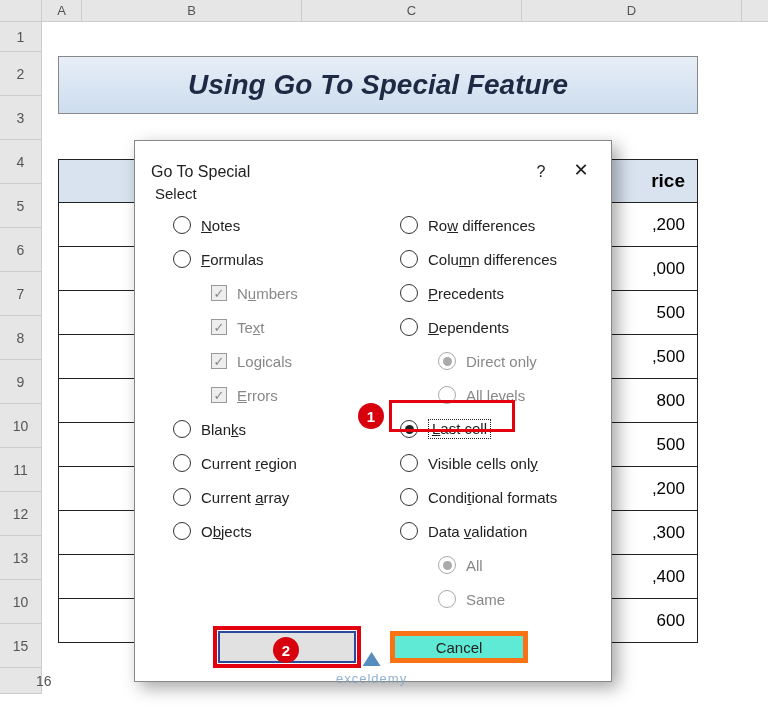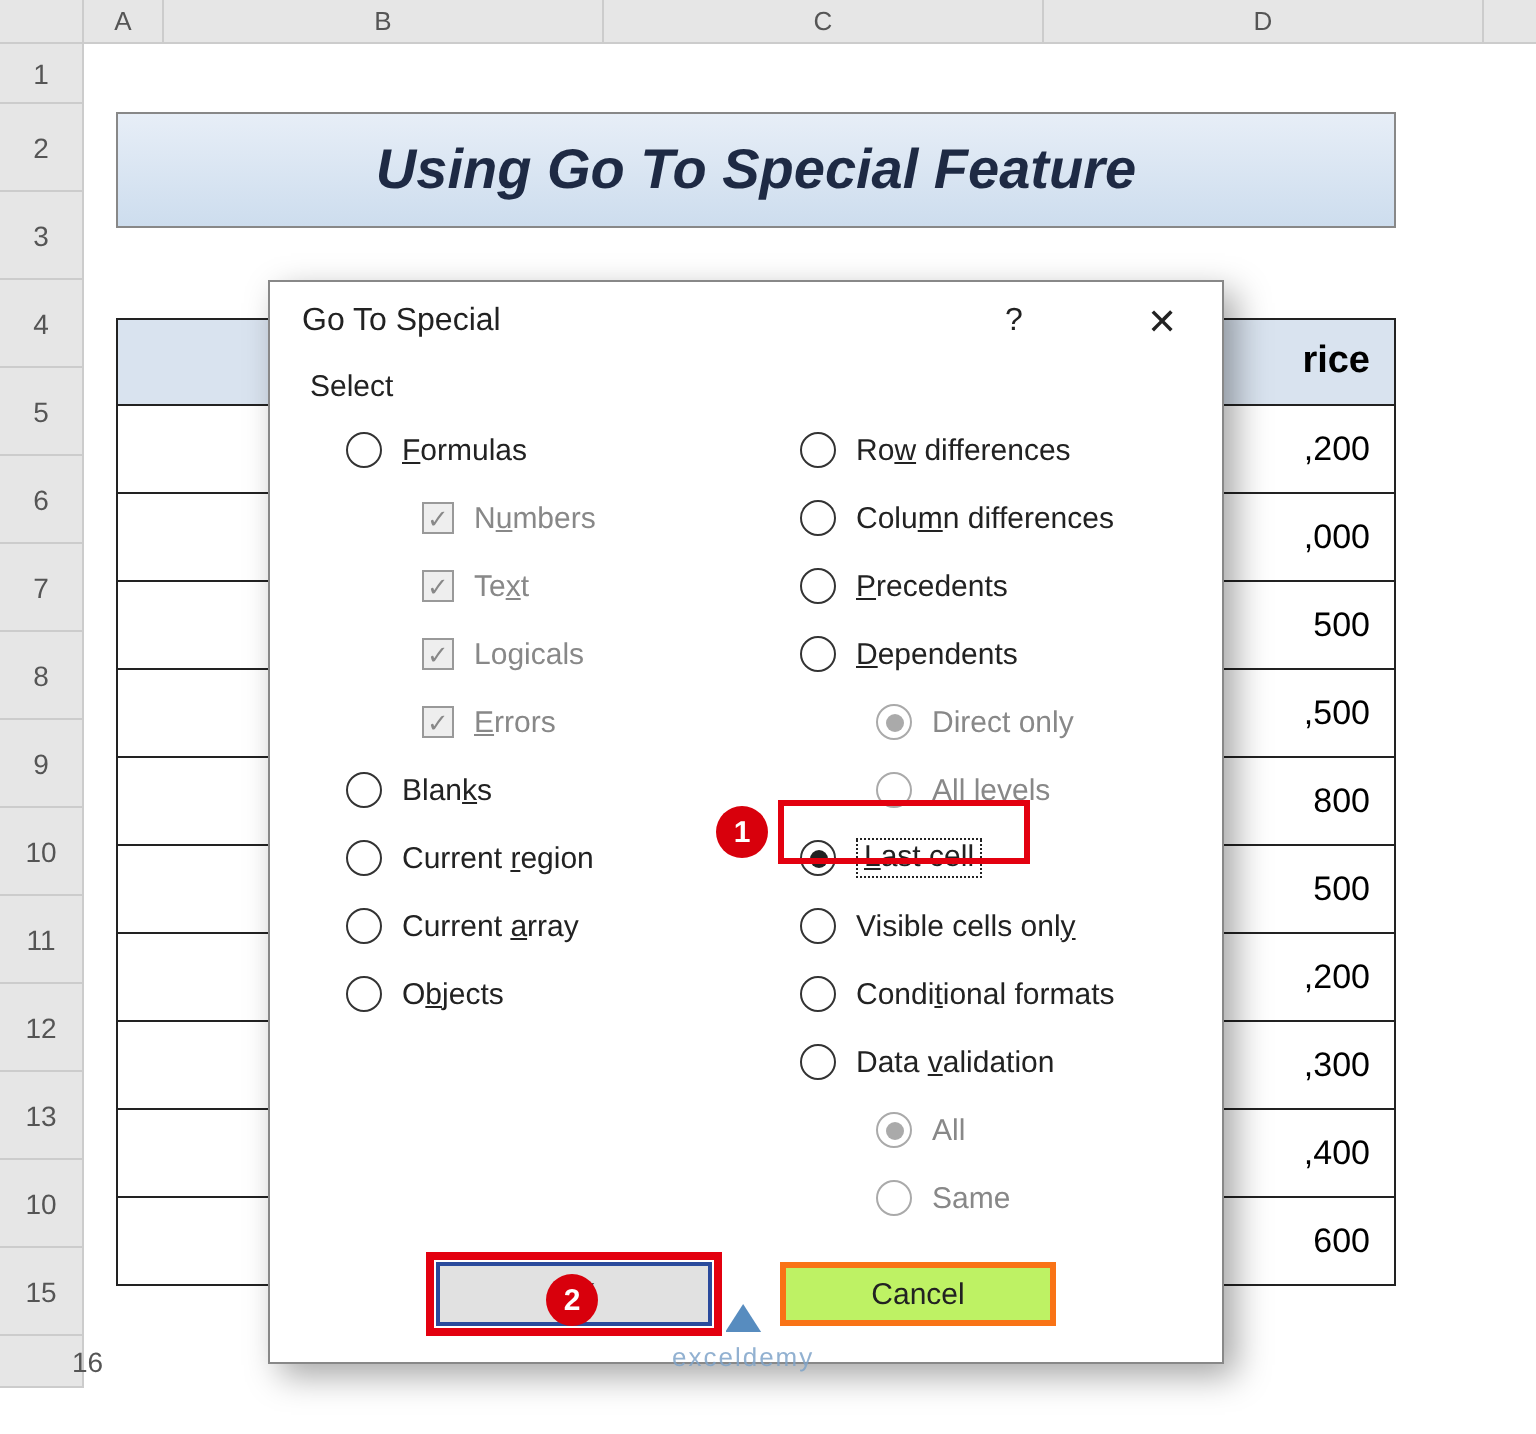--- a/index.html
+++ b/index.html
@@ -92,25 +92,24 @@
   .dialog {
     position:absolute;
     left:134px; top:140px;
     width:478px; height:542px;
     background:#fff;
     border:1px solid #888;
     box-shadow: 6px 6px 16px rgba(0,0,0,0.35);
   }
   .dlg-title {
     height:40px;
-    display:flex; align-items:center;
+    display:flex; align-items:flex-end;
     padding:0 10px 0 16px;
     font-size:16px;
     color:#222;
-    gap:34px;
   }
   .dlg-title .spacer{flex:1;}
   .dlg-title .help, .dlg-title .close {
     width:40px; text-align:center; font-size:16px; color:#222;
     cursor:pointer;
   }
   .dlg-title .close { font-size:18px; }
   .dlg-body { padding: 4px 20px 0 20px; }
   .dlg-select { font-size:15px; color:#222; margin-bottom:6px;}
   .cols { display:flex; gap: 18px; margin-top:4px;}
@@ -148,21 +147,21 @@
   }
   .badge1 { left:358px; top:403px;}
   .dlg-buttons {
     position:absolute;
     left:0; right:0; bottom:18px;
     display:flex; justify-content:center; gap:34px;
     padding: 0 20px;
   }
   .btn {
     width:138px; height:32px;
-    border:3px solid #f97316; background:#bef264;
+    border:5px solid #f97316; background:#5eead4;
     font-size:15px; color:#222;
     display:flex; align-items:center; justify-content:center;
     cursor:pointer;
   }
   .btn.ok { border:2px solid #2a4a9c; background:#e1e1e1;}
   .okwrap { position:relative; }
   .okbox {
     position:absolute; left:-5px; top:-5px; right:-5px; bottom:-5px;
     border:4px solid #e3000f;
     pointer-events:none;
@@ -283,20 +282,24 @@
     <span class="spacer"></span>
     <span class="help">?</span>
     <span class="close">✕</span>
   </div>
   <div class="dlg-body">
     <div class="dlg-select">Select</div>
     <div class="cols">
       <div class="col">
         <div class="opt">
             <span class="radio"></span>
+            <span><span class="ul">N</span><span>otes</span></span>
+          </div>
+        <div class="opt">
+            <span class="radio"></span>
             <span><span class="ul">F</span>ormulas</span>
           </div>
         <div class="opt sub">
             <span class="check">✓</span>
             <span>N<span class="ul">u</span>mbers</span>
           </div>
         <div class="opt sub">
             <span class="check">✓</span>
             <span>Te<span class="ul">x</span>t</span>
           </div>

